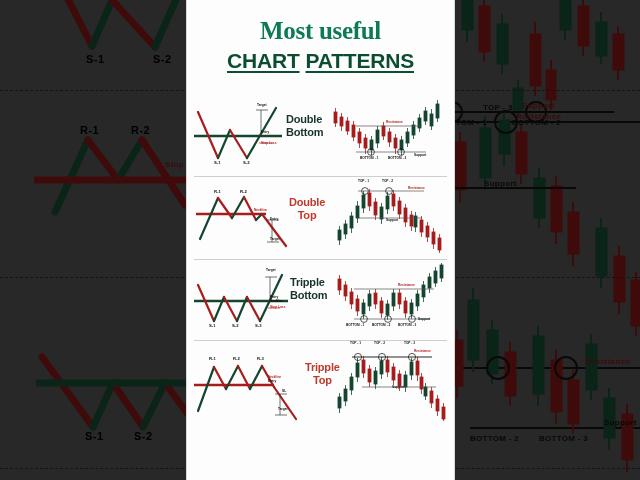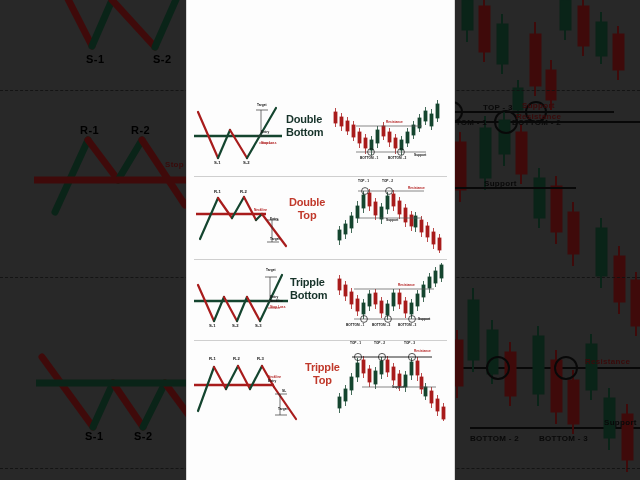--- a/index.html
+++ b/index.html
@@ -191,20 +191,26 @@
     <span class="bg-lbl-red" style="left:585px;top:357px;font-size:8px;">Resistance</span>
     <span class="bg-lbl-sm" style="left:470px;top:434px;font-size:8px;color:#111;">BOTTOM - 2</span>
     <span class="bg-lbl-sm" style="left:539px;top:434px;font-size:8px;color:#111;">BOTTOM - 3</span>
     <span class="bg-lbl-sm" style="left:604px;top:418px;font-size:8px;color:#111;">Support</span>
 
     <div class="bg-dim"></div>
   </div>
 
   <div id="card">
 
+    <div class="title-wrap">
+      <div class="t1">Most useful</div>
+      <div class="t2">
+        <u>CHART</u><span class="sp"></span><u>PATTERNS</u>
+      </div>
+    </div>
 
     <div class="row" style="top:100px;height:75px;">
       <svg class="diag" style="left:6px;top:2px;" width="92" height="66" viewBox="0 0 92 66">
         <line x1="2" y1="34" x2="90" y2="34" stroke="#14452f" stroke-width="2.4"></line>
         <g stroke-width="2.2" stroke-linecap="round" fill="none">
           <line x1="6" y1="10" x2="26" y2="56" stroke="#a81c1c"></line>
           <line x1="26" y1="56" x2="38" y2="28" stroke="#14452f"></line>
           <line x1="38" y1="28" x2="55" y2="56" stroke="#a81c1c"></line>
           <line x1="55" y1="56" x2="84" y2="6" stroke="#14452f"></line>
         </g>

